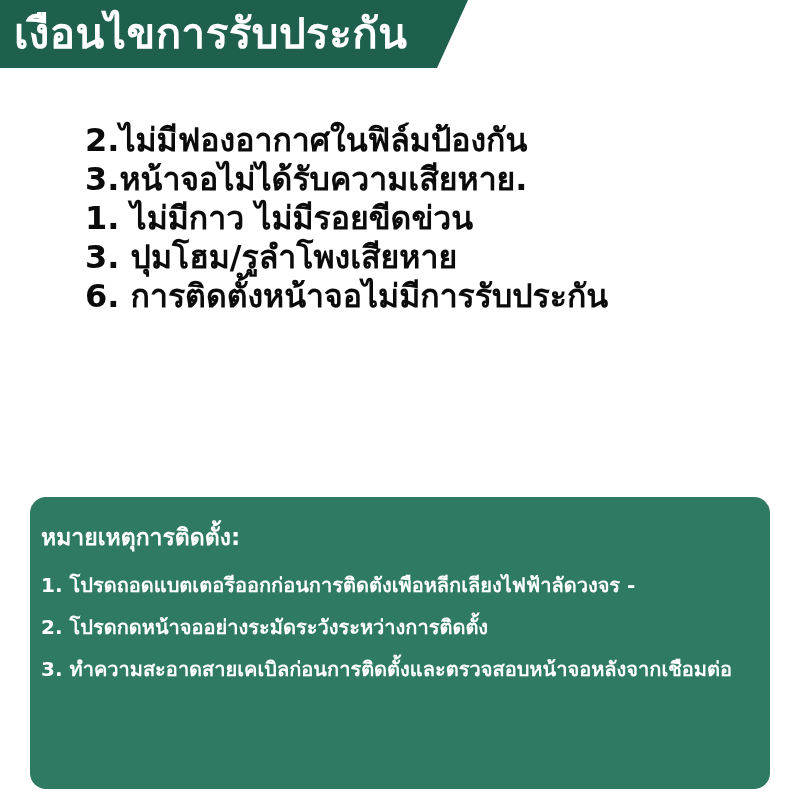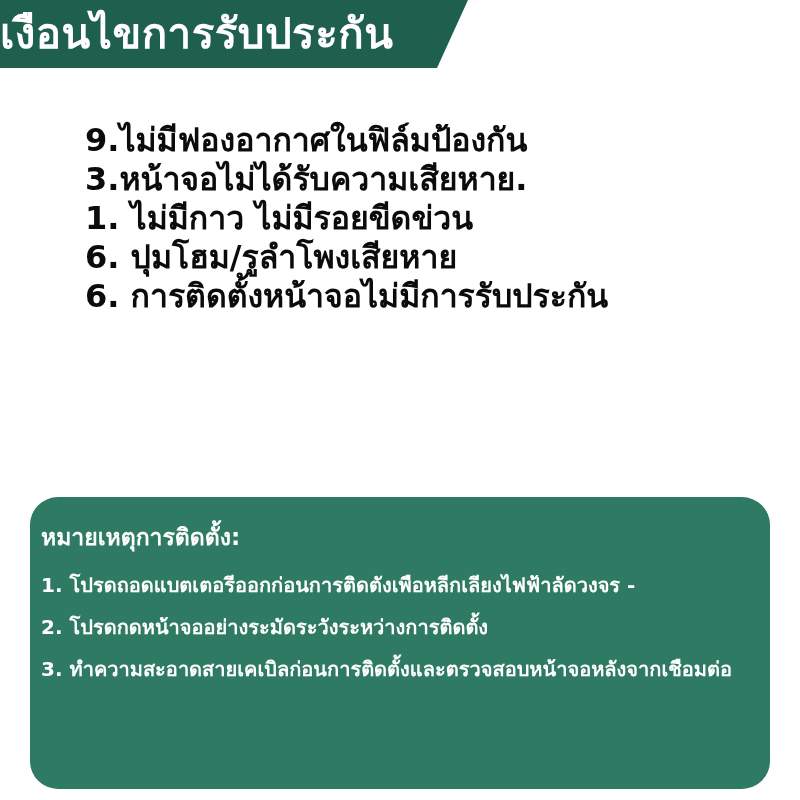--- a/index.html
+++ b/index.html
@@ -24,20 +24,21 @@
     height: 68px;
     background: #1e5f4e;
     clip-path: polygon(0 0, 100% 0, calc(100% - 31px) 100%, 0 100%);
     display: flex;
     align-items: center;
   }
   .banner-title {
     color: #ffffff;
     font-size: 42px;
     font-weight: 800;
+    padding-left: 14px;
     line-height: 1;
     white-space: nowrap;
     letter-spacing: 0.5px;
   }
 
   
   .conditions {
     position: absolute;
     top: 121px;
     left: 85px;
@@ -52,21 +53,21 @@
   }
 
   
   .notes-box {
     position: absolute;
     left: 30px;
     top: 497px;
     width: 740px;
     height: 292px;
     background: #2e7a62;
-    border-radius: 28px;
+    border-radius: 16px;
     box-sizing: border-box;
     padding: 22px 24px 0 11px;
     color: #ffffff;
   }
   .notes-title {
     font-size: 23px;
     font-weight: 800;
     margin-bottom: 17px;
     white-space: nowrap;
   }
@@ -79,24 +80,24 @@
   }
 </style>
 </head>
 <body>
 
 <div class="banner">
   <div class="banner-title">เงือนไขการรับประกัน</div>
 </div>
 
 <div class="conditions">
-  <div class="condition-item">9.ไม่มีฟองอากาศในฟิล์มป้องกัน</div>
+  <div class="condition-item">2.ไม่มีฟองอากาศในฟิล์มป้องกัน</div>
   <div class="condition-item">3.หน้าจอไม่ได้รับความเสียหาย.</div>
   <div class="condition-item">1. ไม่มีกาว ไม่มีรอยขีดข่วน</div>
-  <div class="condition-item">6. ปุมโฮม/รูลำโพงเสียหาย</div>
+  <div class="condition-item">3. ปุมโฮม/รูลำโพงเสียหาย</div>
   <div class="condition-item">6. การติดตั้งหน้าจอไม่มีการรับประกัน</div>
 </div>
 
 <div class="notes-box">
   <div class="notes-title">หมายเหตุการติดตั้ง:</div>
   <div class="note-item">1. โปรดถอดแบตเตอรีออกก่อนการติดตังเพือหลีกเลียงไฟฟ้าลัดวงจร -</div>
   <div class="note-item">2. โปรดกดหน้าจออย่างระมัดระวังระหว่างการติดตั้ง</div>
   <div class="note-item">3. ทำความสะอาดสายเคเบิลก่อนการติดตั้งและตรวจสอบหน้าจอหลังจากเชือมต่อ</div>
 </div>
 

